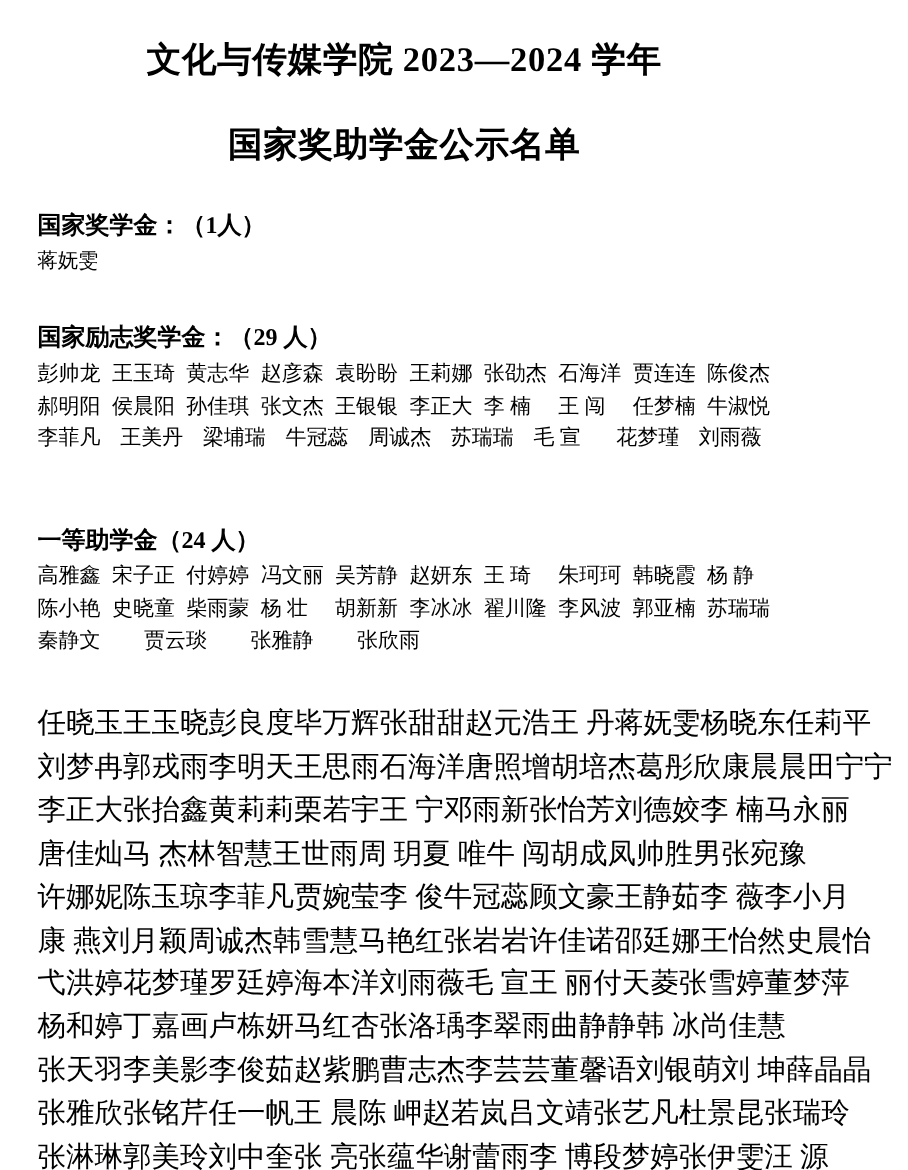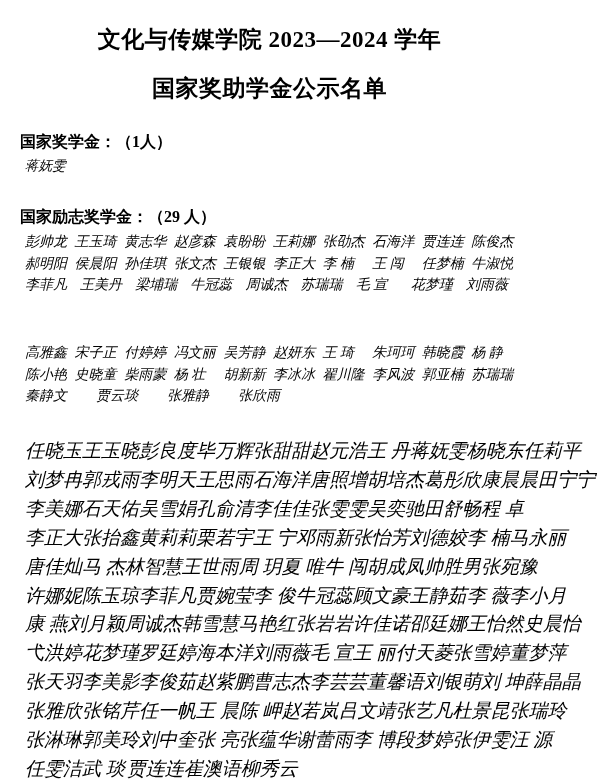--- a/index.html
+++ b/index.html
@@ -25,39 +25,38 @@
     text-align: center;
     font-weight: bold;
     font-size: 23px;
     letter-spacing: 0.5px;
     line-height: 1.35;
   }
   .title-line1 {
     margin-top: 10px;
   }
   .title-line2 {
-    margin-top: 18px;
+    margin-top: 26px;
   }
   .section {
     margin-top: 22px;
   }
   .section-title {
     font-weight: bold;
     font-size: 16px;
-    margin-left: 2px;
+    margin-left: 7px;
     margin-bottom: 3px;
   }
   .names {
     font-size: 14px;
     line-height: 1.55;
   }
   .names .row {
     display: flex;
     margin-left: 7px;
-    font-style: italic;
   }
   .names .cell {
     white-space: nowrap;
   }
   
   .grid-8 .cell { width: 71px; }
   .grid-9 .cell { width: 63px; }
   .single .row .cell { width: auto; }
 
   .sec-scholarship { margin-top: 28px; }
@@ -124,20 +123,21 @@
           <span class="cell">周诚杰</span>
           <span class="cell">苏瑞瑞</span>
           <span class="cell">毛 宣</span>
           <span class="cell">花梦瑾</span>
           <span class="cell">刘雨薇</span>
         </div>
       </div>
   </div>
 
   <div class="section sec-grant1">
+    <div class="section-title">一等助学金（24 人）</div>
     <div class="names grid-8">
         <div class="row">
           <span class="cell">高雅鑫</span>
           <span class="cell">宋子正</span>
           <span class="cell">付婷婷</span>
           <span class="cell">冯文丽</span>
           <span class="cell">吴芳静</span>
           <span class="cell">赵妍东</span>
           <span class="cell">王 琦</span>
           <span class="cell">朱珂珂</span>
@@ -185,32 +185,20 @@
           <span class="cell">李明天</span>
           <span class="cell">王思雨</span>
           <span class="cell">石海洋</span>
           <span class="cell">唐照增</span>
           <span class="cell">胡培杰</span>
           <span class="cell">葛彤欣</span>
           <span class="cell">康晨晨</span>
           <span class="cell">田宁宁</span>
         </div>
         <div class="row">
-          <span class="cell">李美娜</span>
-          <span class="cell">石天佑</span>
-          <span class="cell">吴雪娟</span>
-          <span class="cell">孔俞清</span>
-          <span class="cell">李佳佳</span>
-          <span class="cell">张雯雯</span>
-          <span class="cell">吴奕驰</span>
-          <span class="cell">田舒畅</span>
-          <span class="cell">程 卓</span>
-          <span class="cell"></span>
-        </div>
-        <div class="row">
           <span class="cell">李正大</span>
           <span class="cell">张抬鑫</span>
           <span class="cell">黄莉莉</span>
           <span class="cell">栗若宇</span>
           <span class="cell">王 宁</span>
           <span class="cell">邓雨新</span>
           <span class="cell">张怡芳</span>
           <span class="cell">刘德姣</span>
           <span class="cell">李 楠</span>
           <span class="cell">马永丽</span>
@@ -257,20 +245,32 @@
           <span class="cell">罗廷婷</span>
           <span class="cell">海本洋</span>
           <span class="cell">刘雨薇</span>
           <span class="cell">毛 宣</span>
           <span class="cell">王 丽</span>
           <span class="cell">付天菱</span>
           <span class="cell">张雪婷</span>
           <span class="cell">董梦萍</span>
         </div>
         <div class="row">
+          <span class="cell">杨和婷</span>
+          <span class="cell">丁嘉画</span>
+          <span class="cell">卢栋妍</span>
+          <span class="cell">马红杏</span>
+          <span class="cell">张洛瑀</span>
+          <span class="cell">李翠雨</span>
+          <span class="cell">曲静静</span>
+          <span class="cell">韩 冰</span>
+          <span class="cell">尚佳慧</span>
+          <span class="cell"></span>
+        </div>
+        <div class="row">
           <span class="cell">张天羽</span>
           <span class="cell">李美影</span>
           <span class="cell">李俊茹</span>
           <span class="cell">赵紫鹏</span>
           <span class="cell">曹志杰</span>
           <span class="cell">李芸芸</span>
           <span class="cell">董馨语</span>
           <span class="cell">刘银萌</span>
           <span class="cell">刘 坤</span>
           <span class="cell">薛晶晶</span>

